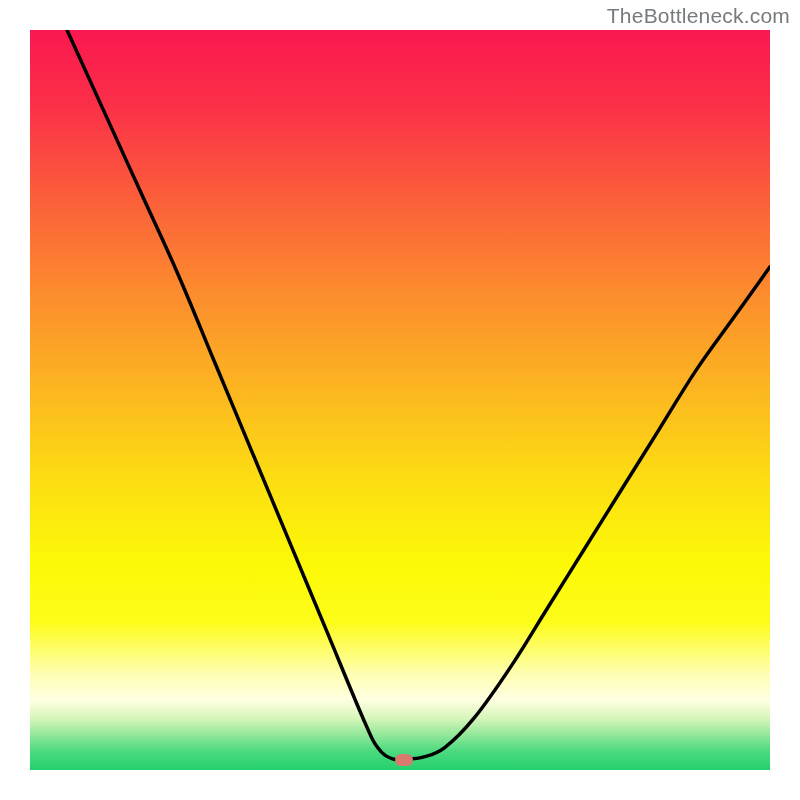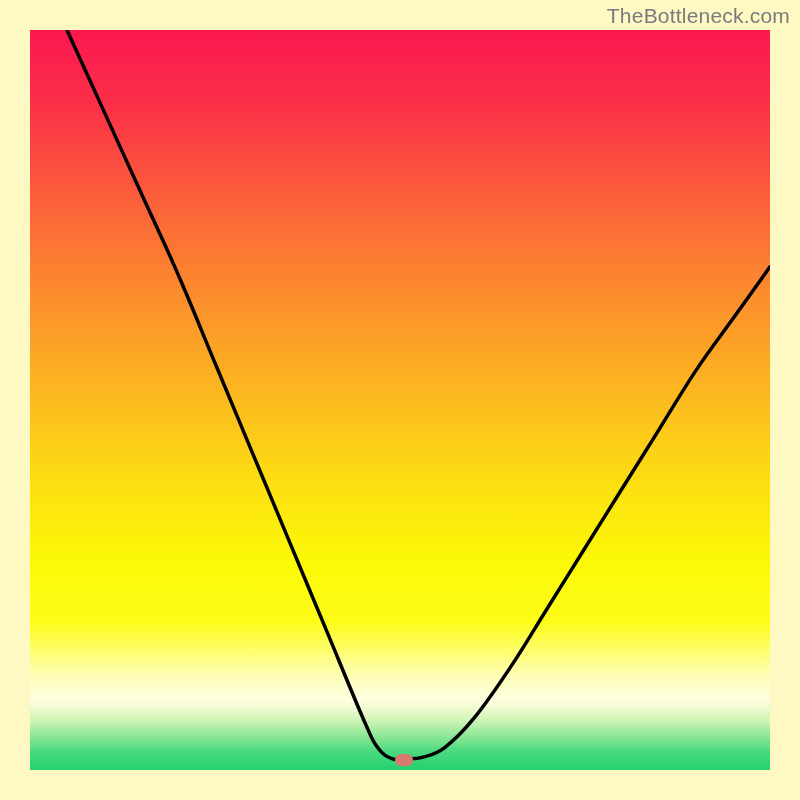--- a/index.html
+++ b/index.html
@@ -9,21 +9,21 @@
     height: 800px;
     background: #000;
     overflow: hidden;
   }
   .frame {
     position: absolute;
     left: 0;
     top: 0;
     width: 800px;
     height: 800px;
-    background: #fef9c3;
+    background: #ffffff;
   }
   .plot {
     position: absolute;
     left: 30px;
     top: 30px;
     width: 740px;
     height: 740px;
     overflow: hidden;
   }
   .gradient {

